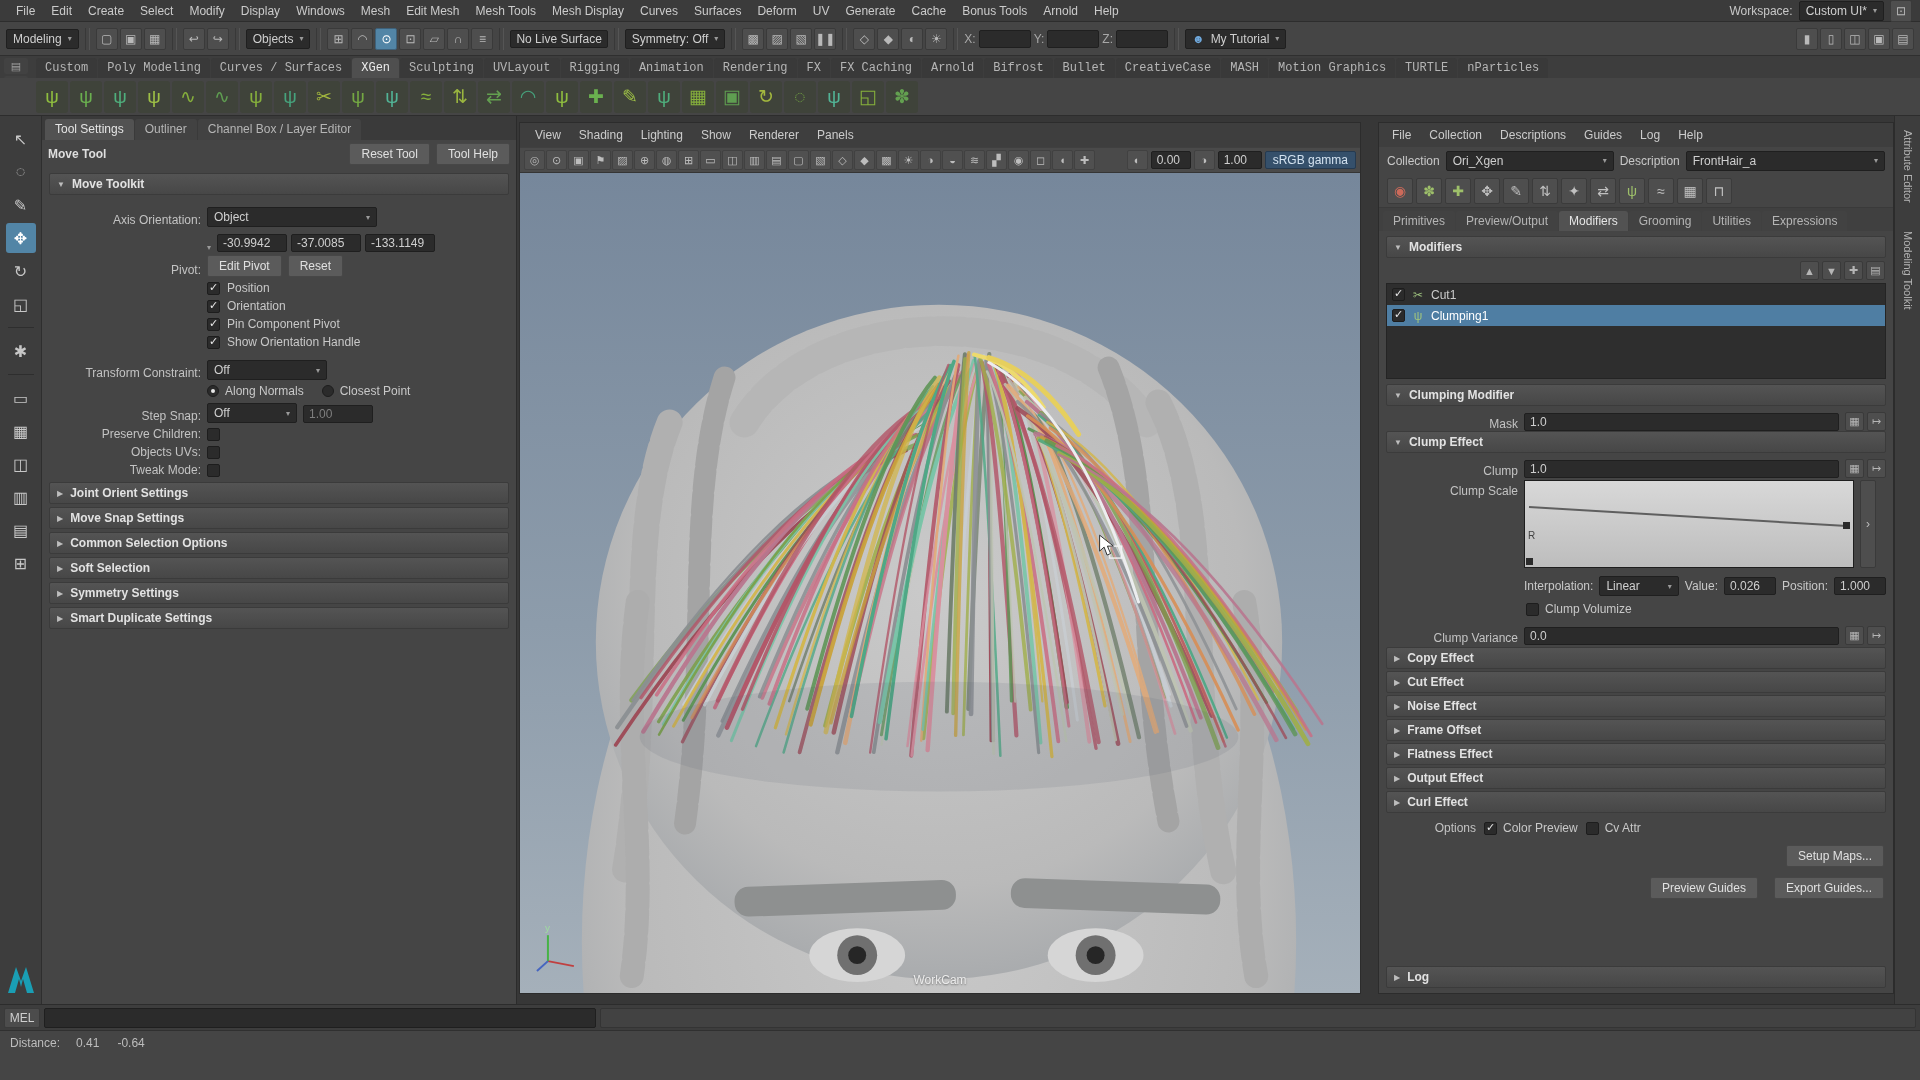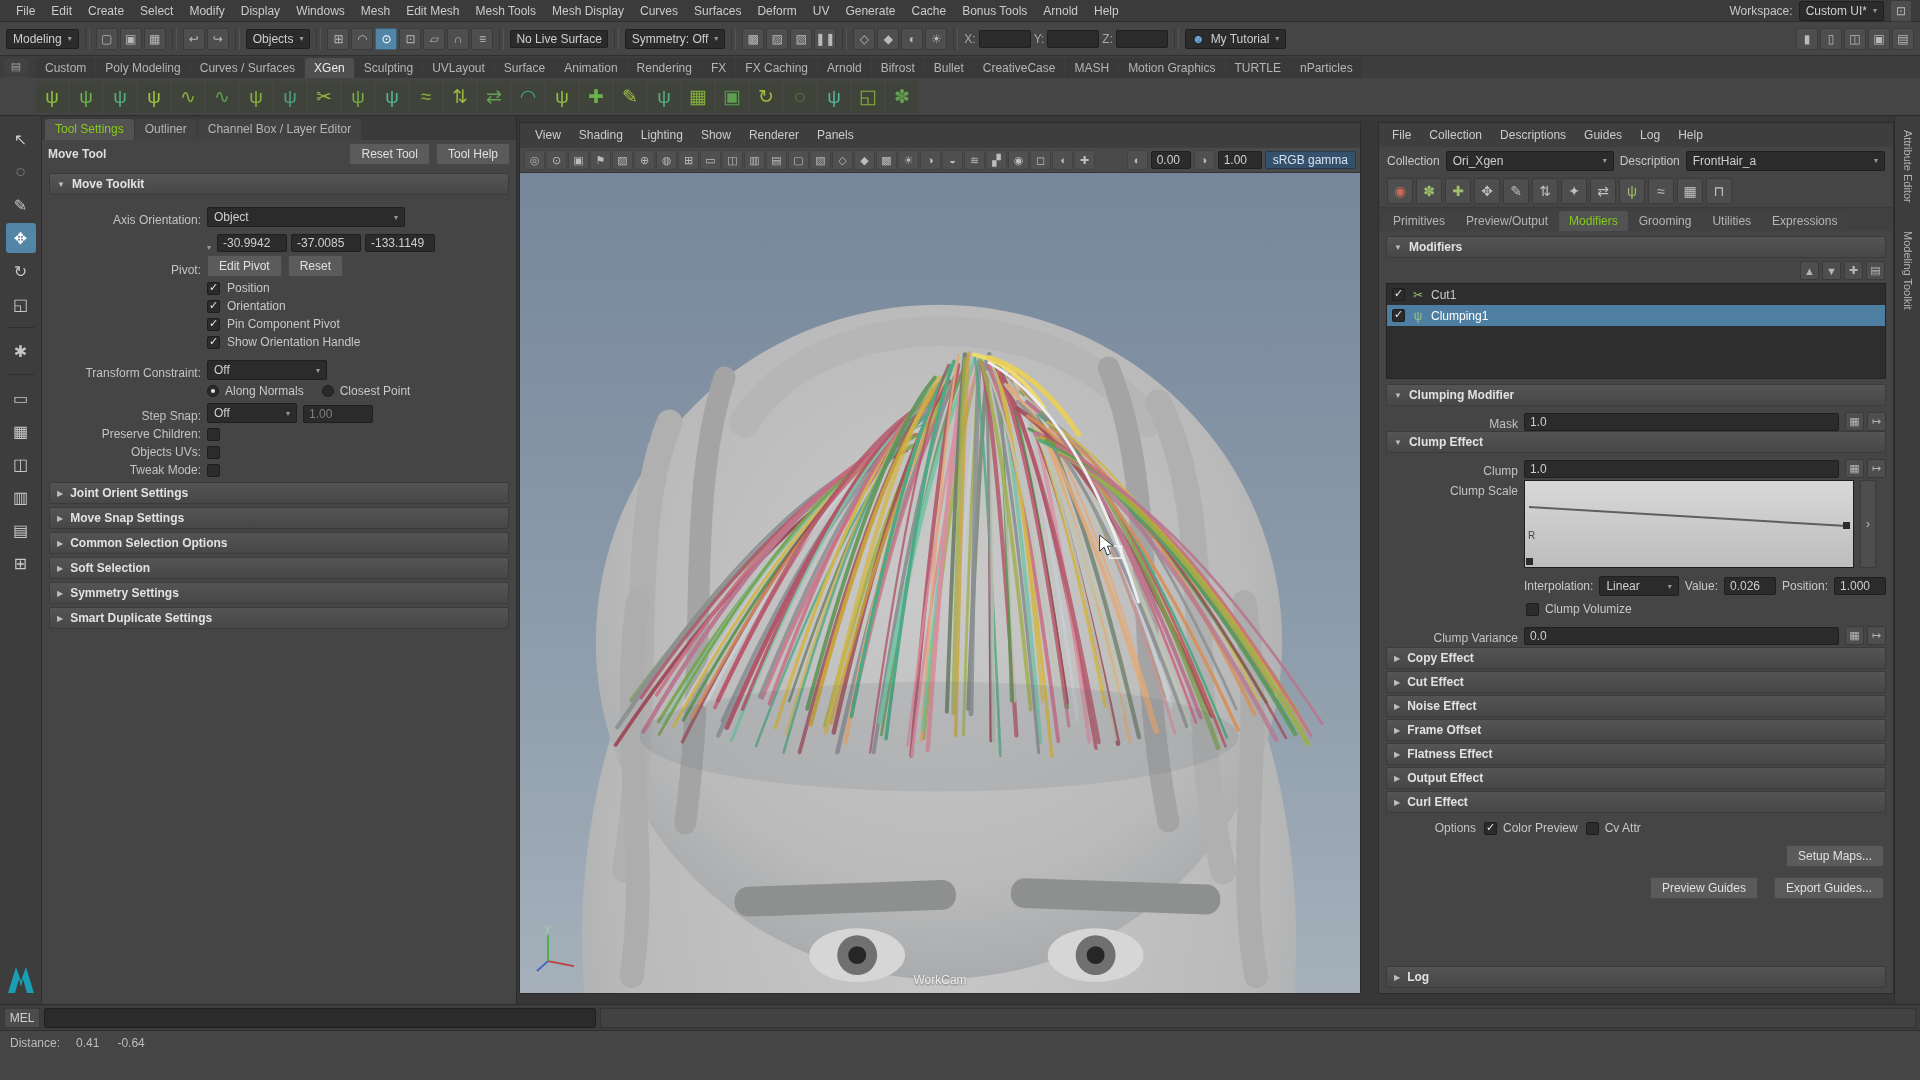--- a/index.html
+++ b/index.html
@@ -28,21 +28,21 @@
   .igroup { display:flex; gap:2px; }
   .combo { background:#2b2b2b; border:1px solid #1f1f1f; border-radius:2px; height:20px; display:flex; align-items:center; padding:0 6px; gap:6px; color:#cfcfcf; }
   .field { background:#2b2b2b; border:1px solid #1f1f1f; border-radius:2px; height:18px; min-width:40px; padding:0 5px; color:#cfcfcf; display:flex; align-items:center; }
   .xyz { display:flex; align-items:center; gap:3px; }
   .xyz .lbl { color:#a8a8a8; }
 
   
   .shelf-tabs { top:56px; left:0; right:0; height:22px; background:#3d3d3d; display:flex; align-items:flex-end; padding-left:36px; gap:1px; }
   .shelf-gutter { position:absolute; left:4px; top:58px; display:flex; flex-direction:column; gap:2px; }
   .gutter-icon { width:24px; height:16px; display:flex; align-items:center; justify-content:center; color:#9f9f9f; font-size:11px; background:#424242; border-radius:2px; }
-  .shelf-tab { padding:3px 9px 3px; background:#393939; color:#b5b5b5; border-radius:3px 3px 0 0; white-space:nowrap; }
+  .shelf-tab { padding:3px 9px 3px; background:#393939; color:#b5b5b5; border-radius:3px 3px 0 0; white-space:nowrap;font-family:Liberation Mono, monospace; }
   .shelf-tab.active { background:#4f4f4f; color:#ececec; }
   .shelf-icons { top:78px; left:0; right:0; height:38px; background:#454545; border-bottom:1px solid #2d2d2d; display:flex; align-items:center; gap:2px; padding-left:36px; }
   .shelf-icon { width:32px; height:32px; border-radius:3px; background:#3f433a; display:flex; align-items:center; justify-content:center; font-size:19px; }
 
   
   .left-rail { top:116px; left:0; width:42px; bottom:76px; background:#3d3d3d; border-right:1px solid #2e2e2e; display:flex; flex-direction:column; align-items:center; padding-top:8px; gap:3px; }
   .tool-icon { width:30px; height:30px; border-radius:3px; display:flex; align-items:center; justify-content:center; color:#c7c7c7; font-size:16px; }
   .tool-icon.active { background:#5285a6; color:#fff; }
   .rail-divider { width:26px; border-top:1px solid #2e2e2e; margin:5px 0; }
   .maya-logo { margin-top:auto; margin-bottom:8px; }
@@ -54,21 +54,21 @@
   .cb { width:13px; height:13px; background:#2b2b2b; border:1px solid #1d1d1d; border-radius:2px; position:relative; flex:0 0 auto; }
   .checked > .cb::after, .cb.checked::after { content:"✓"; position:absolute; left:1px; top:-2px; font-size:11px; color:#eaeaea; }
   .radio { width:12px; height:12px; background:#2b2b2b; border:1px solid #1d1d1d; border-radius:50%; position:relative; flex:0 0 auto; }
   .selected > .radio::after { content:""; position:absolute; left:3px; top:3px; width:4px; height:4px; border-radius:50%; background:#e8e8e8; }
   .mini-icon { width:19px; height:19px; background:#4e4e4e; border:1px solid #3a3a3a; border-radius:2px; display:flex; align-items:center; justify-content:center; font-size:11px; color:#b5b5b5; flex:0 0 auto; }
 
   
   .tool-panel { top:116px; left:42px; width:475px; bottom:76px; background:#454545; border-right:1px solid #2b2b2b; display:flex; flex-direction:column; }
   .panel-tabs { height:24px; background:#3a3a3a; display:flex; gap:1px; padding:3px 3px 0; }
   .panel-tab { padding:3px 10px; background:#424242; color:#b5b5b5; border-radius:3px 3px 0 0; white-space:nowrap; }
-  .panel-tab.active { background:#525252; color:#84cc16; }
+  .panel-tab.active { background:#525252; color:#e5e5e5; }
   .tool-header { height:28px; display:flex; align-items:center; gap:6px; padding:0 6px; }
   .tool-name { font-weight:bold; color:#dedede; margin-right:auto; }
   .tool-body { flex:1; padding:5px 7px; overflow:hidden; }
   .form-row { display:flex; align-items:flex-end; gap:6px; min-height:25px; }
   .form-row.tight { min-height:18px; }
   .form-label { width:150px; text-align:right; color:#c3c3c3; flex:0 0 auto; }
   .num-field { width:70px; justify-content:flex-start; }
   .dim { color:#7f7f7f; }
 
   
@@ -243,21 +243,21 @@
 
 <div class="abs shelf-tabs">
   <div style="display:flex;align-items:flex-end;gap:1px">
 
   <div class="shelf-tab">Custom</div>
       <div class="shelf-tab">Poly Modeling</div>
       <div class="shelf-tab">Curves / Surfaces</div>
       <div class="shelf-tab active">XGen</div>
       <div class="shelf-tab">Sculpting</div>
       <div class="shelf-tab">UVLayout</div>
-      <div class="shelf-tab">Surface</div>
+      <div class="shelf-tab">Rigging</div>
       <div class="shelf-tab">Animation</div>
       <div class="shelf-tab">Rendering</div>
       <div class="shelf-tab">FX</div>
       <div class="shelf-tab">FX Caching</div>
       <div class="shelf-tab">Arnold</div>
       <div class="shelf-tab">Bifrost</div>
       <div class="shelf-tab">Bullet</div>
       <div class="shelf-tab">CreativeCase</div>
       <div class="shelf-tab">MASH</div>
       <div class="shelf-tab">Motion Graphics</div>
@@ -349,21 +349,21 @@
     <div class="btn">Tool Help</div>
   </div>
   <div class="tool-body">
     <div class="frame-header">
       <span class="tri">▼</span>
       <span>Move Toolkit</span>
     </div>
     <div style="padding:7px 2px 2px">
       <div class="form-row">
         <div class="form-label">Axis Orientation:</div>
-        <div class="combo" style="width:198px;justify-content:space-between">
+        <div class="combo" style="width:170px;justify-content:space-between">
           <span>Object</span>
           <span class="caret">▾</span>
         </div>
       </div>
       <div class="form-row">
         <div class="form-label"></div>
         <span class="caret">▾</span>
         <div style="display:flex;gap:4px">
 
         <div class="field num-field">-30.9942</div>

